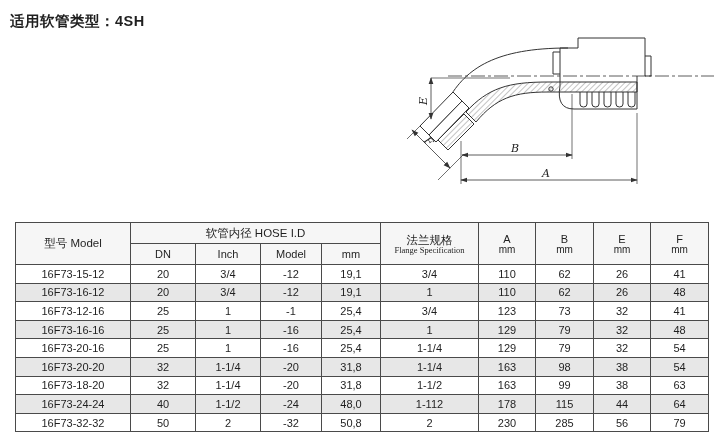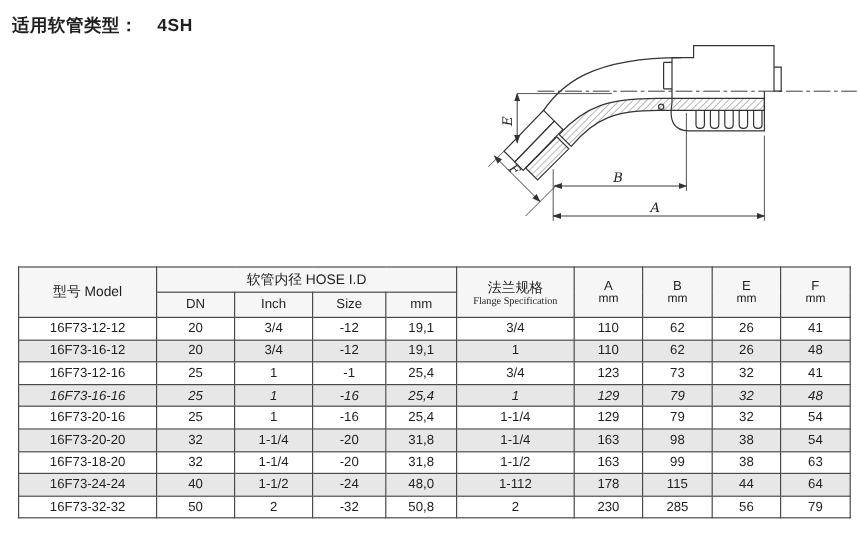--- a/index.html
+++ b/index.html
@@ -11,21 +11,21 @@
   html,body{margin:0;padding:0;}
   body{
     width:716px;height:447px;position:relative;overflow:hidden;
     background:#ffffff;color:var(--text);
     font-family:"Liberation Sans","DejaVu Sans",sans-serif;
   }
   .page-title{
     position:absolute;left:10px;top:12px;
     font-size:14.5px;font-weight:700;letter-spacing:.5px;white-space:nowrap;
   }
-  .page-title .hose-type{margin-left:16px;}
+  .page-title .hose-type{margin-left:0;}
   .drawing{
     position:absolute;left:398px;top:26px;width:318px;height:188px;
   }
   .drawing svg{width:100%;height:100%;}
   .dim-text{
     font-family:"DejaVu Serif","Liberation Serif",serif;
     font-style:italic;font-size:11px;fill:#222;
   }
   table.spec{
     position:absolute;left:15px;top:222px;width:693px;
@@ -38,21 +38,21 @@
     padding:0;font-weight:400;overflow:hidden;white-space:nowrap;
   }
   .spec thead th{background:var(--header-bg);font-size:11.5px;height:20px;}
   .spec thead .sub th{font-size:11px;}
   .spec .flange-head .cn{display:block;font-size:11.5px;line-height:12px;margin-top:1px;}
   .spec .flange-head .en{display:block;font-size:8.5px;line-height:9px;font-family:Liberation Serif, serif;}
   .spec .dim-head .letter{display:block;font-size:11px;line-height:11px;margin-top:1px;}
   .spec .dim-head .unit{display:block;font-size:10px;line-height:10px;}
   .spec tbody td{height:17.6px;}
   .spec tbody tr:nth-child(even){background:var(--shade);}
-  .spec tbody tr.italic{font-style:italic;}
+  .spec tbody tr.italic{}
 </style>
 </head>
 <body>
 
 <div class="page-title">
   <span>适用软管类型：</span><span class="hose-type">4SH</span>
 </div>
 
 <div class="drawing">
   <svg viewBox="0 0 318 188">
@@ -156,27 +156,27 @@
         <span class="unit">mm</span>
       </th>
       <th rowspan="2" class="dim-head">
         <span class="letter">F</span>
         <span class="unit">mm</span>
       </th>
     </tr>
     <tr class="sub">
       <th>DN</th>
       <th>Inch</th>
-      <th>Size</th>
+      <th>Model</th>
       <th>mm</th>
     </tr>
   </thead>
   <tbody>
       <tr>
-        <td>16F73-12-12</td>
+        <td>16F73-15-12</td>
         <td>20</td>
         <td>3/4</td>
         <td>-12</td>
         <td>19,1</td>
         <td>3/4</td>
         <td>110</td>
         <td>62</td>
         <td>26</td>
         <td>41</td>
       </tr>

